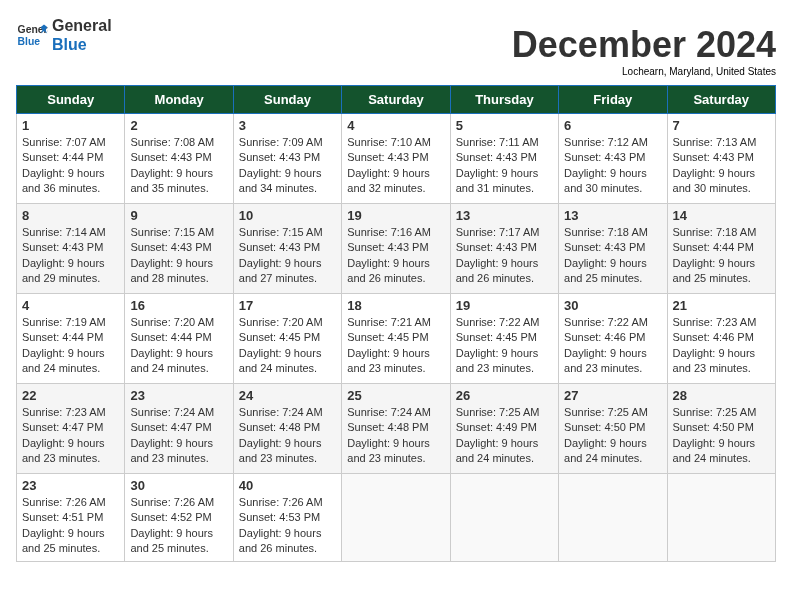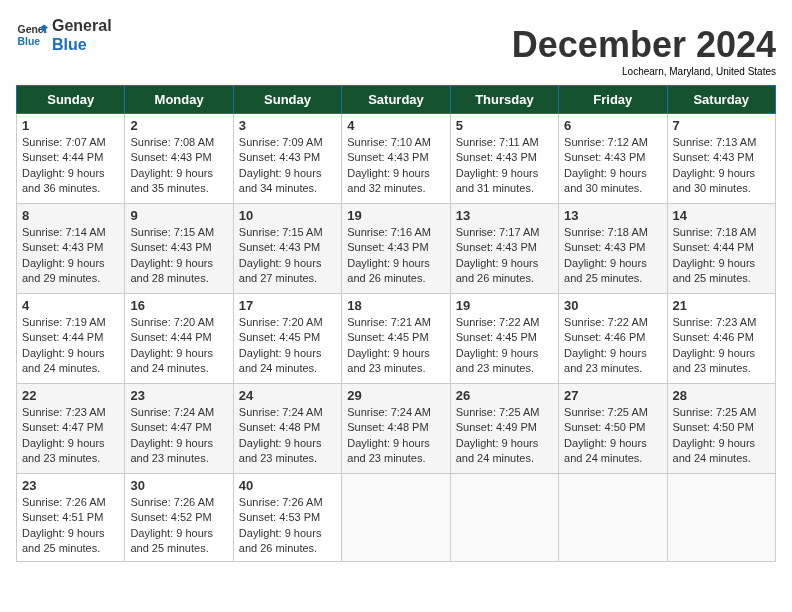--- a/index.html
+++ b/index.html
@@ -214,21 +214,21 @@
         </td>
         <td>
           <span class="day-number">23</span>
           <div class="day-info">Sunrise: 7:24 AM<br>Sunset: 4:47 PM<br>Daylight: 9 hours and 23 minutes.</div>
         </td>
         <td>
           <span class="day-number">24</span>
           <div class="day-info">Sunrise: 7:24 AM<br>Sunset: 4:48 PM<br>Daylight: 9 hours and 23 minutes.</div>
         </td>
         <td>
-          <span class="day-number">29</span>
+          <span class="day-number">25</span>
           <div class="day-info">Sunrise: 7:24 AM<br>Sunset: 4:48 PM<br>Daylight: 9 hours and 23 minutes.</div>
         </td>
         <td>
           <span class="day-number">26</span>
           <div class="day-info">Sunrise: 7:25 AM<br>Sunset: 4:49 PM<br>Daylight: 9 hours and 24 minutes.</div>
         </td>
         <td>
           <span class="day-number">27</span>
           <div class="day-info">Sunrise: 7:25 AM<br>Sunset: 4:50 PM<br>Daylight: 9 hours and 24 minutes.</div>
         </td>

